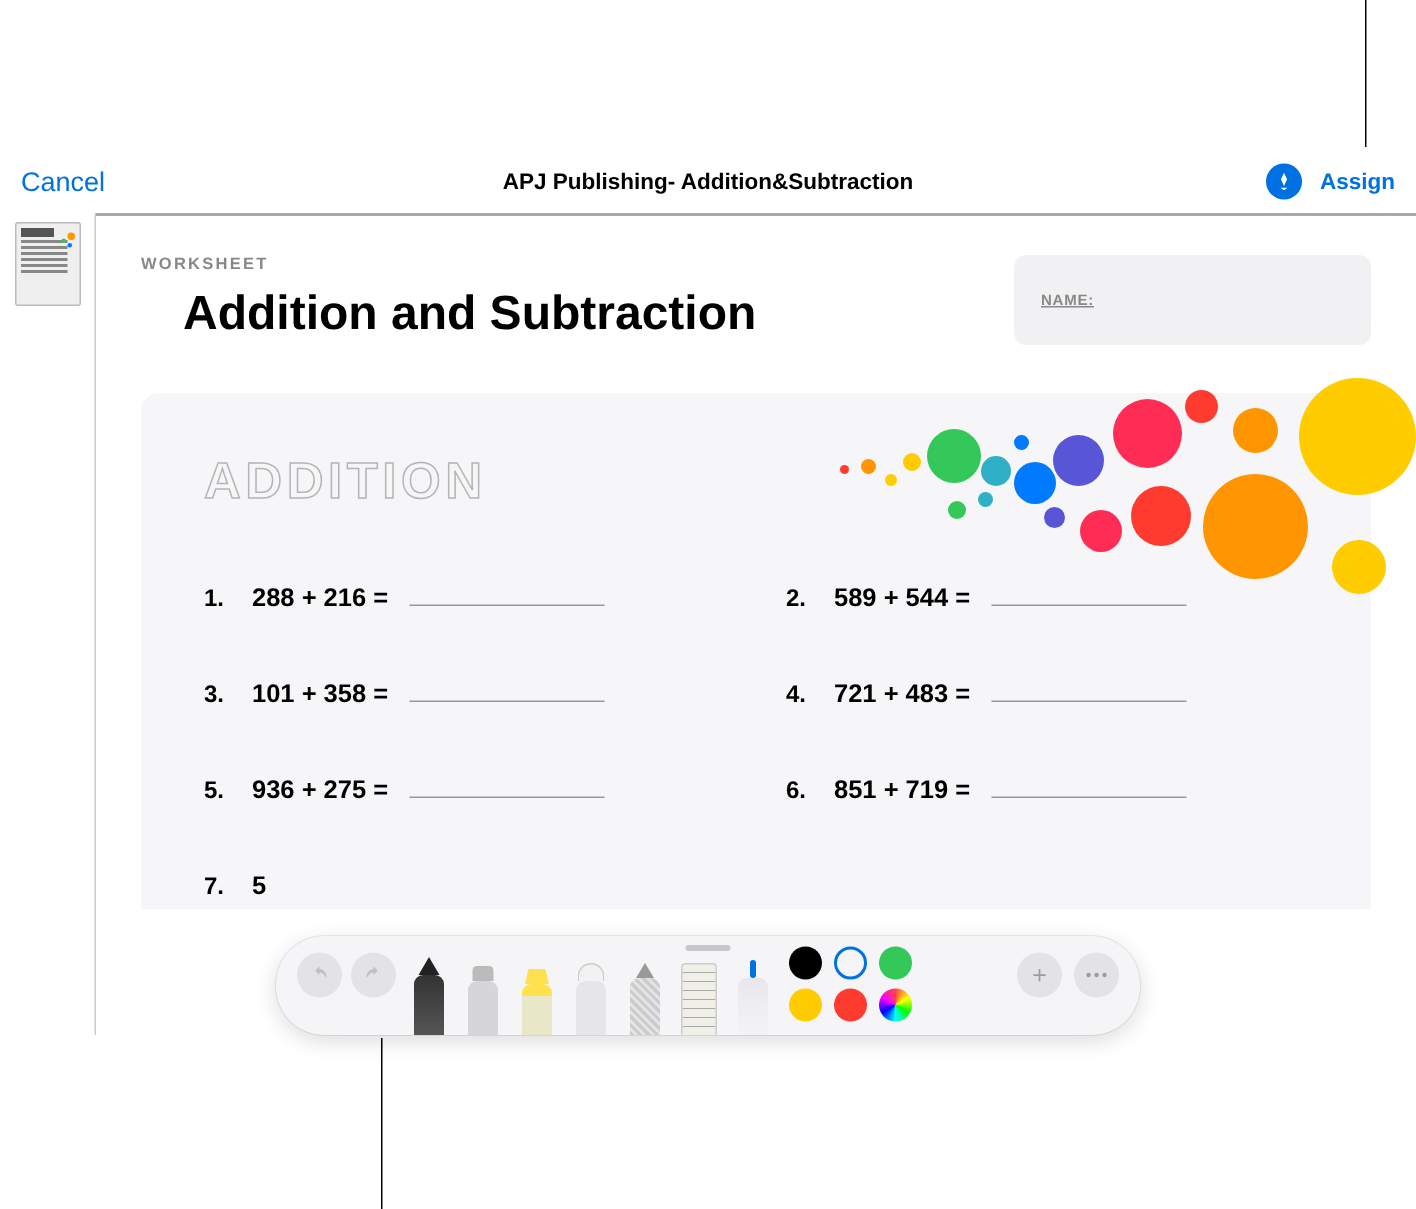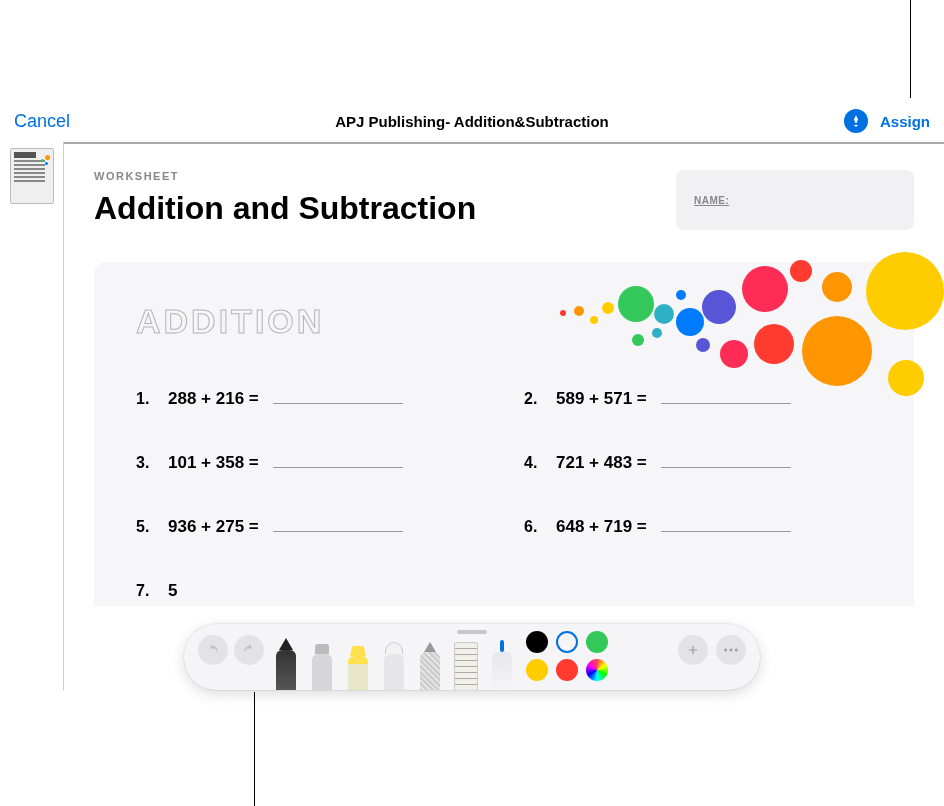--- a/index.html
+++ b/index.html
@@ -20,21 +20,21 @@
   .thumb { position: absolute; left: 10px; top: 6px; width: 44px; height: 56px; background: #efefef; border: 1px solid #bbb; border-radius: 2px; padding: 3px; overflow: hidden; }
   .thumb-top { height: 6px; width: 60%; background: #555; margin-bottom: 2px; }
   .thumb-line { height: 2px; background: #888; margin: 2px 0; width: 85%; }
   .thumb-dots { position: absolute; right: 3px; top: 6px; width: 14px; height: 14px; }
   .thumb-dot { position: absolute; border-radius: 50%; }
 
   
   .doc { position: absolute; left: 64px; top: 42px; right: 0; height: 464px; border-top: 2px solid #aaa; background: #fff; overflow:hidden;}
   .doc-inner { position: absolute; left: 30px; top: 26px; right: 30px; bottom: 0; }
   .eyebrow { font-size: 11px; letter-spacing: 1.5px; color: #888; font-weight: 600; margin-bottom: 8px; }
-  .title { font-size: 32px; font-weight: 800; color: #000; }
+  .title { font-size: 32px; font-weight: 800; color: #000; margin-left: 28px; }
   .namebox { position: absolute; right: 0; top: 0; width: 238px; height: 60px; background: #f1f1f3; border-radius: 8px; display: flex; align-items: center; padding-left: 18px; }
   .namebox-label { font-size: 10px; letter-spacing: 0.5px; color: #888; font-weight: 600; text-decoration: underline; }
 
   .panel { position: absolute; left: 0; top: 92px; right: 0; height: 540px; background: #f6f6f8; border-radius: 12px; padding: 40px 42px 0 42px; }
   .addition-label { font-size: 34px; font-weight: 800; letter-spacing: 3px; color: transparent; -webkit-text-stroke: 1px #b5b5b5; font-family: Arial, sans-serif; }
 
   .problems { margin-top: 48px; display: grid; grid-template-columns: 1fr 1fr; column-gap: 40px; row-gap: 44px; }
   .prob { display: flex; align-items: baseline; gap: 14px; font-size: 18px; font-weight: 600; color: #000; }
   .pn { width: 18px; font-size:16px;}
   .expr { white-space: nowrap; font-size:17px; font-weight:700;}
@@ -136,41 +136,41 @@
         </div>
 
         <div class="problems" id="problems">
             <div class="prob">
               <span class="pn">1.</span>
               <span class="expr">288 + 216 =</span>
               <span class="blank"></span>
             </div>
             <div class="prob">
               <span class="pn">2.</span>
-              <span class="expr">589 + 571 =</span>
+              <span class="expr">589 + 544 =</span>
               <span class="blank"></span>
             </div>
             <div class="prob">
               <span class="pn">3.</span>
               <span class="expr">101 + 358 =</span>
               <span class="blank"></span>
             </div>
             <div class="prob">
               <span class="pn">4.</span>
               <span class="expr">721 + 483 =</span>
               <span class="blank"></span>
             </div>
             <div class="prob">
               <span class="pn">5.</span>
               <span class="expr">936 + 275 =</span>
               <span class="blank"></span>
             </div>
             <div class="prob">
               <span class="pn">6.</span>
-              <span class="expr">648 + 719 =</span>
+              <span class="expr">851 + 719 =</span>
               <span class="blank"></span>
             </div>
             <div class="prob">
               <span class="pn">7.</span>
               <span class="expr">5</span>
             </div>
           </div>
       </div>
     </div>
   </div>

